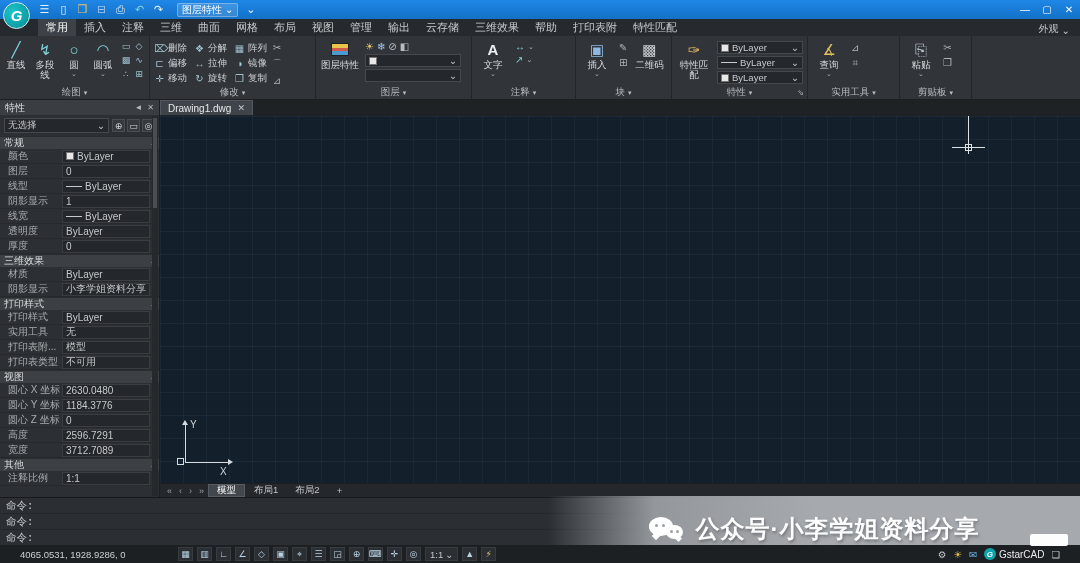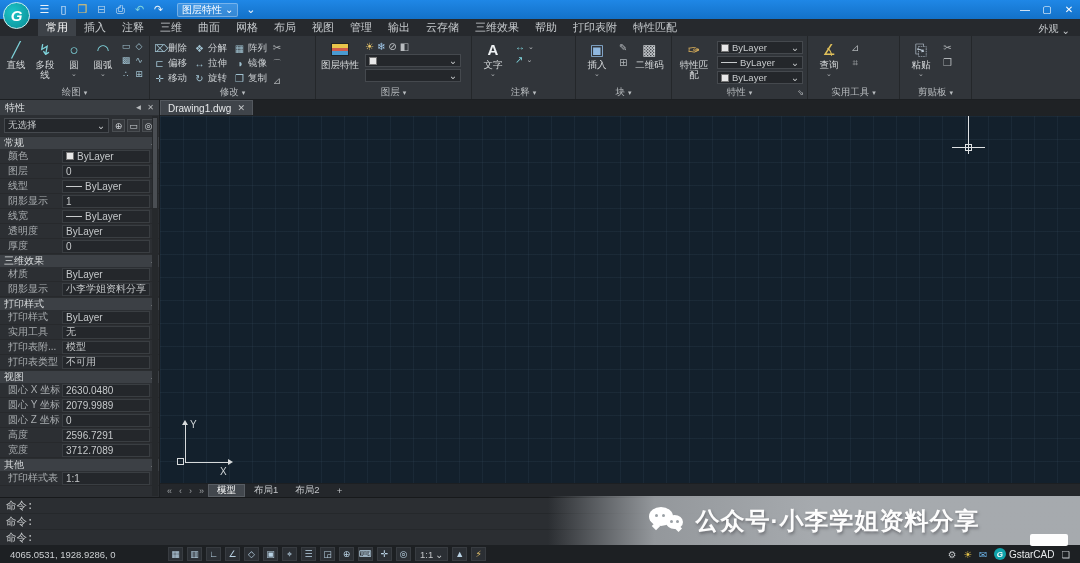--- a/index.html
+++ b/index.html
@@ -112,35 +112,35 @@
   .ltab { padding:0 8px; height:13px; display:flex; align-items:center; }
   .ltab.active { background:#42474d; color:#fff; border:1px solid #585d63; }
 
   
   .cmd { position:absolute; left:0; top:497px; width:1080px; height:48px; background:#2b2e32; border-top:1px solid #17191b; }
   .cmd-line { height:16px; display:flex; align-items:center; padding-left:6px; border-bottom:1px solid #25282b;
     font-family:"Liberation Mono","DejaVu Sans Mono",monospace; font-size:10.5px; color:#c9ccce; }
 
   
   .sbar { position:absolute; left:0; top:545px; width:1080px; height:18px; background:#1d2023; display:flex;
-    align-items:center; font-size:9.5px; color:#c3c6c9; padding:0 10px; gap:8px; }
+    align-items:center; font-size:9.5px; color:#c3c6c9; padding:0 20px; gap:8px; }
   .coords { min-width:150px; color:#cdd0d3; }
   .sico-row { display:flex; gap:4px; align-items:center; }
   .sico { width:15px; height:14px; display:flex; align-items:center; justify-content:center; background:#2b2f34;
     border:1px solid #383c41; font-size:9px; color:#b9d2e4; }
   .scale-chip { display:flex; align-items:center; gap:2px; padding:0 4px; height:14px; background:#2b2f34; border:1px solid #383c41; }
   .sbar-right { margin-left:auto; display:flex; align-items:center; gap:7px; }
   .brand { display:flex; align-items:center; gap:3px; color:#e8eaec; font-size:10px; }
   .blogo { width:12px; height:12px; border-radius:50%; background:#0fa3ab; color:#fff; font-size:8px;
     display:flex; align-items:center; justify-content:center; font-weight:bold; font-style:italic; }
 
   
   .wm { position:absolute; left:548px; top:496px; width:532px; height:49px; z-index:22;
     background:linear-gradient(90deg, rgba(166,170,174,0) 0%, rgba(166,170,174,.85) 20%, rgba(171,175,179,.96) 50%, rgba(171,175,179,.96) 100%);
-    display:flex; align-items:center; justify-content:center; gap:12px; }
+    display:flex; align-items:flex-end; justify-content:center; gap:12px; }
   .wm-text { font-size:24px; font-weight:bold; color:#fdfdfd; letter-spacing:1px;
     text-shadow:1px 2px 3px rgba(70,70,75,.55); white-space:nowrap; }
   .wechat { position:relative; width:35px; height:29px; flex:none; display:block; }
   .wechat i { position:absolute; display:block; }
   .wechat .b1 { left:0; top:1px; width:24px; height:19px; background:#fff; border-radius:50%; }
   .wechat .t1 { left:4px; top:17px; width:6px; height:6px; background:#fff; transform:rotate(45deg); }
   .wechat .b2 { left:17px; top:9px; width:17px; height:14px; background:#fff; border-radius:50%; }
   .wechat .t2 { left:27px; top:20px; width:5px; height:5px; background:#fff; transform:rotate(45deg); }
   .wechat .e { width:3px; height:3px; background:#9aa0a5; border-radius:50%; }
   .e1{left:6px;top:8px} .e2{left:13px;top:8px} .e3{left:21px;top:14px} .e4{left:27px;top:14px}
@@ -559,21 +559,21 @@
   </div>
   <div class="prow">
     <span class="plabel">圆心 X 坐标</span>
     <span class="pvalue">
         <span>2630.0480</span>
       </span>
   </div>
   <div class="prow">
     <span class="plabel">圆心 Y 坐标</span>
     <span class="pvalue">
-        <span>2079.9989</span>
+        <span>1184.3776</span>
       </span>
   </div>
   <div class="prow">
     <span class="plabel">圆心 Z 坐标</span>
     <span class="pvalue">
         <span>0</span>
       </span>
   </div>
   <div class="prow">
     <span class="plabel">高度</span>
@@ -586,21 +586,21 @@
     <span class="pvalue">
         <span>3712.7089</span>
       </span>
   </div>
 
   <div class="sec-h">
     <span>其他</span>
     <span class="arr">▴</span>
   </div>
   <div class="prow">
-    <span class="plabel">打印样式表</span>
+    <span class="plabel">注释比例</span>
     <span class="pvalue">
         <span>1:1</span>
       </span>
   </div>
 
   <div class="pal-scroll">
       <div class="thumb"></div>
     </div>
 </div>
 

